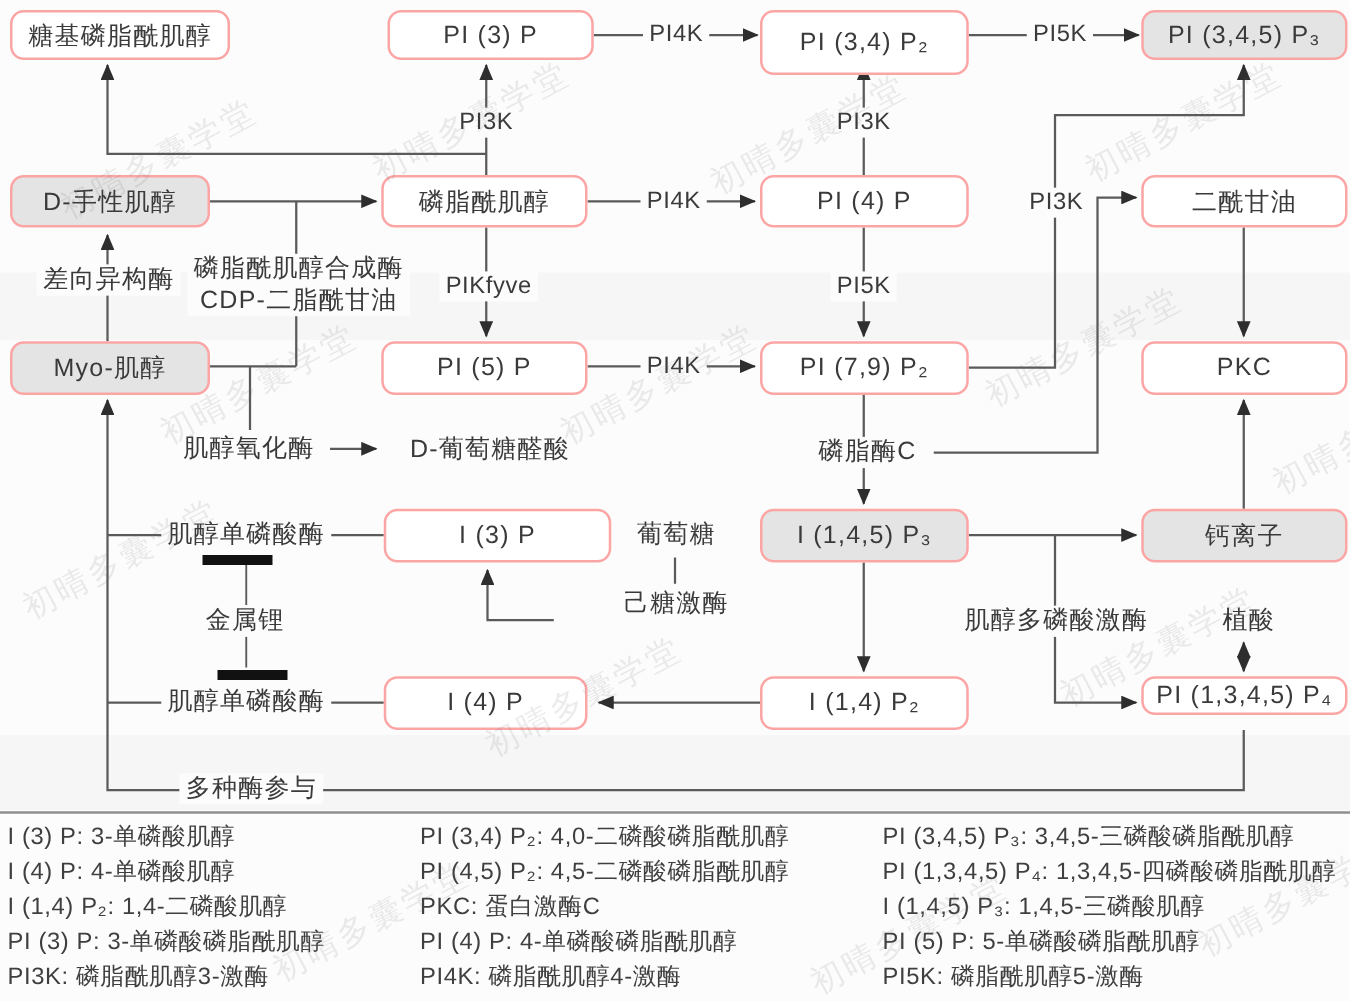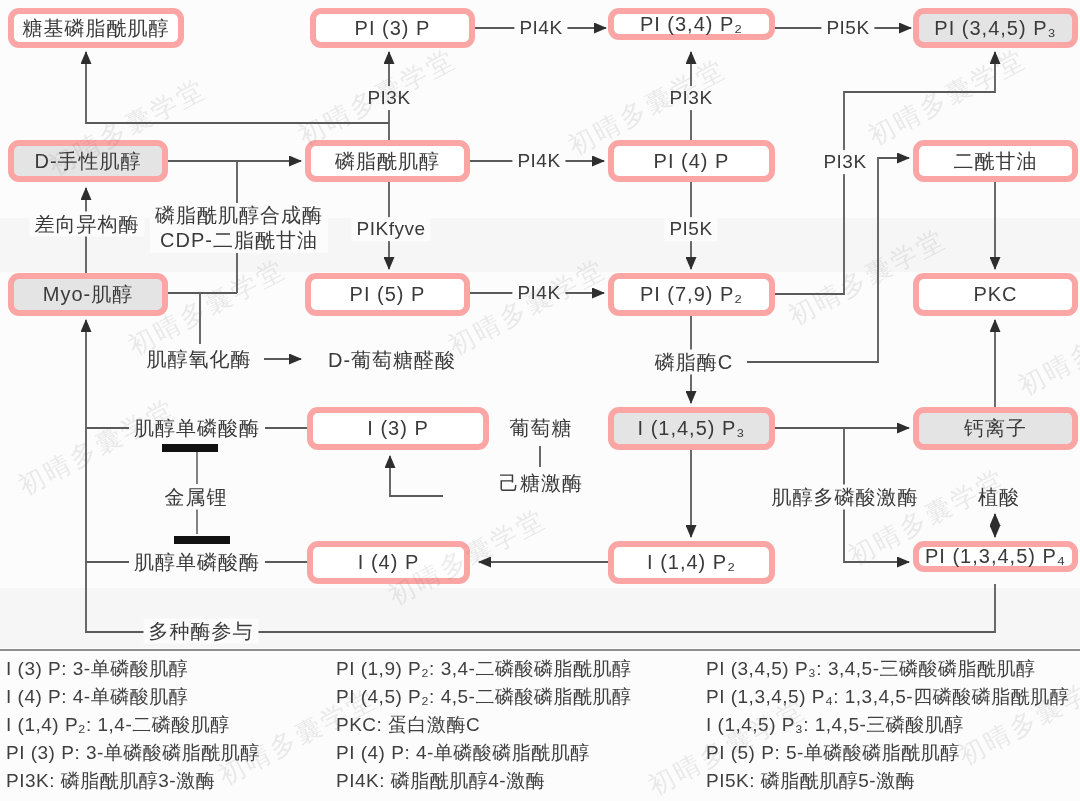--- a/index.html
+++ b/index.html
@@ -1,20 +1,20 @@
 <!DOCTYPE html>
 <html><head>
 <meta charset="utf-8">
 <style>
   html,body{margin:0;padding:0;background:#ffffff;}
   #canvas{position:relative;width:1080px;height:801px;background:#fcfcfc;overflow:hidden;
           font-family:"Liberation Sans","DejaVu Sans",sans-serif;}
   .band{position:absolute;left:0;width:1080px;background:#f6f6f6;z-index:0;}
   svg.wires{position:absolute;left:0;top:0;z-index:1;}
-  .node{position:absolute;box-sizing:border-box;border:6px solid #fca5a5;border-radius:11px;
+  .node{position:absolute;box-sizing:border-box;border:2px solid #fca5a5;border-radius:11px;
         background:#ffffff;display:flex;align-items:center;justify-content:center;
         font-size:20px;color:#3a3a3a;letter-spacing:1px;z-index:3;white-space:nowrap;}
   .node.gray{background:#e4e4e4;}
   .lbl{position:absolute;transform:translate(-50%,-50%);font-size:20px;color:#3a3a3a;
        white-space:nowrap;z-index:2;letter-spacing:1px;line-height:1.25;}
   .lbl.en{font-size:19px;letter-spacing:0.5px;}
   .lbl.bg{background:#fcfcfc;padding:0 5px;}
   .lbl.center{text-align:center;}
   .legend-item{position:absolute;font-size:19px;color:#3f3f3f;white-space:nowrap;z-index:2;
                letter-spacing:0.5px;}
@@ -80,21 +80,21 @@
       <path d="M197,452 V484 M197,508 V534" stroke-width="1.5"></path>
 
       <path d="M0,650 H1080" stroke="#8f8f8f" stroke-width="2"></path>
     </g>
     <rect x="162" y="444" width="56" height="8" fill="#111111"></rect>
     <rect x="174" y="536" width="56" height="8" fill="#111111"></rect>
   </svg>
 
   <div class="node" style="left:8px;top:8px;width:176px;height:40px;">糖基磷脂酰肌醇</div>
   <div class="node" style="left:310px;top:8px;width:165px;height:40px;">PI (3) P</div>
-  <div class="node" style="left:608px;top:8px;width:167px;height:32px;">PI (3,4) P₂</div>
+  <div class="node" style="left:608px;top:8px;width:167px;height:52px;">PI (3,4) P₂</div>
   <div class="node gray" style="left:913px;top:8px;width:165px;height:40px;">PI (3,4,5) P₃</div>
 
   <div class="node gray" style="left:8px;top:140px;width:160px;height:42px;">D-手性肌醇</div>
   <div class="node" style="left:305px;top:140px;width:165px;height:42px;">磷脂酰肌醇</div>
   <div class="node" style="left:608px;top:140px;width:167px;height:42px;">PI (4) P</div>
   <div class="node" style="left:913px;top:140px;width:165px;height:42px;">二酰甘油</div>
 
   <div class="node gray" style="left:8px;top:273px;width:160px;height:43px;">Myo-肌醇</div>
   <div class="node" style="left:305px;top:273px;width:165px;height:43px;">PI (5) P</div>
   <div class="node" style="left:608px;top:273px;width:167px;height:43px;">PI (7,9) P₂</div>
@@ -133,21 +133,21 @@
   <div class="lbl bg" style="left:845px;top:497px;">肌醇多磷酸激酶</div>
   <div class="lbl" style="left:999px;top:497px;">植酸</div>
   <div class="lbl bg" style="left:201px;top:631px;">多种酶参与</div>
 
   <div class="legend-item" style="left:6px;top:656px;">I (3) P:  3-单磷酸肌醇</div>
   <div class="legend-item" style="left:6px;top:684px;">I (4) P:  4-单磷酸肌醇</div>
   <div class="legend-item" style="left:6px;top:712px;">I (1,4) P₂:  1,4-二磷酸肌醇</div>
   <div class="legend-item" style="left:6px;top:740px;">PI (3) P:  3-单磷酸磷脂酰肌醇</div>
   <div class="legend-item" style="left:6px;top:768px;">PI3K:  磷脂酰肌醇3-激酶</div>
 
-  <div class="legend-item" style="left:336px;top:656px;">PI (1,9) P₂:  3,4-二磷酸磷脂酰肌醇</div>
+  <div class="legend-item" style="left:336px;top:656px;">PI (3,4) P₂:  4,0-二磷酸磷脂酰肌醇</div>
   <div class="legend-item" style="left:336px;top:684px;">PI (4,5) P₂:  4,5-二磷酸磷脂酰肌醇</div>
   <div class="legend-item" style="left:336px;top:712px;">PKC:  蛋白激酶C</div>
   <div class="legend-item" style="left:336px;top:740px;">PI (4) P:  4-单磷酸磷脂酰肌醇</div>
   <div class="legend-item" style="left:336px;top:768px;">PI4K:  磷脂酰肌醇4-激酶</div>
 
   <div class="legend-item" style="left:706px;top:656px;">PI (3,4,5) P₃:  3,4,5-三磷酸磷脂酰肌醇</div>
   <div class="legend-item" style="left:706px;top:684px;">PI (1,3,4,5) P₄:  1,3,4,5-四磷酸磷脂酰肌醇</div>
   <div class="legend-item" style="left:706px;top:712px;">I (1,4,5) P₃:  1,4,5-三磷酸肌醇</div>
   <div class="legend-item" style="left:706px;top:740px;">PI (5) P:  5-单磷酸磷脂酰肌醇</div>
   <div class="legend-item" style="left:706px;top:768px;">PI5K:  磷脂酰肌醇5-激酶</div>

